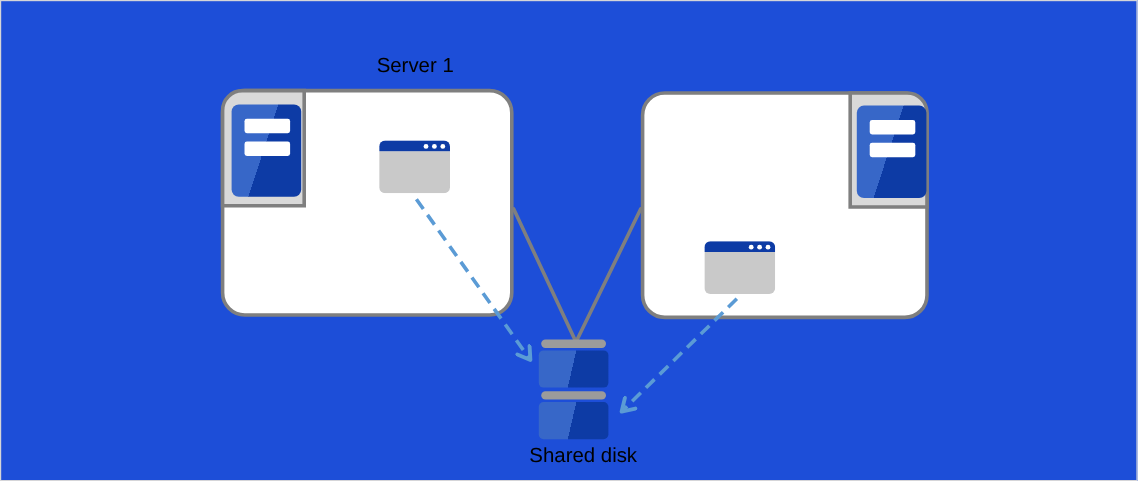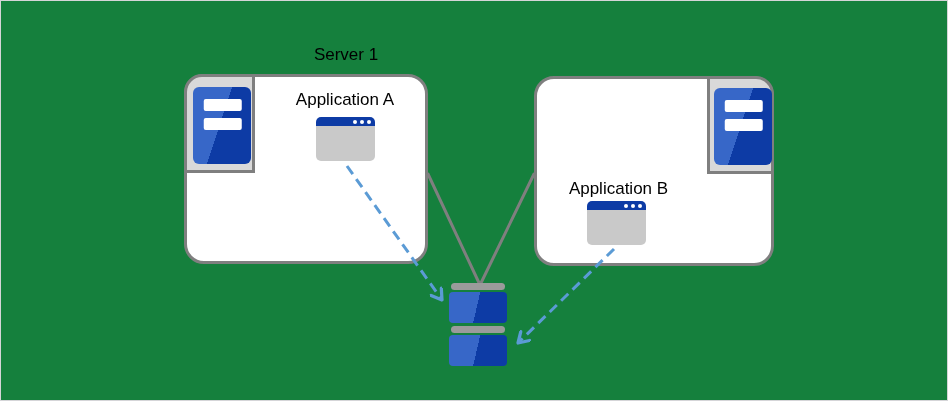--- a/index.html
+++ b/index.html
@@ -1,19 +1,19 @@
 <!DOCTYPE html>
 <html style="--navy: #0d3ba5; --royal_blue: #3767c8; --arrow_blue: #5b9bd5; --line_gray: #7f7f7f; --panel_gray: #d9d9d9; --window_body_gray: #c9c9c9; --disk_bar_gray: #9b9b9b; --frame_gray: #d5d5d8;"><head>
 <meta charset="utf-8">
 <style>
   html,body { margin:0; padding:0; background:#fff; }
   #canvas {
     position: relative;
     width: 948px; height: 401px;
-    background: #15803d;
+    background: #1d4ed8;
     border: 1px solid var(--frame_gray, #d5d5d8);
     box-sizing: border-box;
     font-family: "Liberation Sans", sans-serif;
     overflow: hidden;
   }
   .label {
     position: absolute;
     font-size: 17px;
     color: #000;
     text-align: center;
@@ -86,41 +86,39 @@
 
   <div class="label" style="left:280px; top:44px; width:130px;">Server 1</div>
   <div class="server-box" style="left:183px; top:73px; width:244px; height:190px;"></div>
   <div class="icon-panel" style="left:183px; top:73px; width:71px; height:99px; border-radius:18px 0 0 0;">
     <div class="server-icon" style="left:6px; top:10px; width:58px; height:77px;">
       <div class="server-slot" style="top:12px;"></div>
       <div class="server-slot" style="top:31px;"></div>
     </div>
   </div>
 
-  <div class="label" style="left:283px; top:89px; width:122px;">Application A</div>
   <div class="app-window" style="left:315px; top:116px;">
     <div class="window-titlebar">
       <div class="window-dots">
         <div class="window-dot"></div>
         <div class="window-dot"></div>
         <div class="window-dot"></div>
       </div>
     </div>
     <div class="window-body"></div>
   </div>
 
   <div class="server-box" style="left:533px; top:75px; width:240px; height:190px;"></div>
   <div class="icon-panel" style="left:706px; top:75px; width:67px; height:98px; border-radius:0 18px 0 0;">
     <div class="server-icon" style="left:4px; top:9px; width:58px; height:77px;">
       <div class="server-slot" style="top:12px;"></div>
       <div class="server-slot" style="top:31px;"></div>
     </div>
   </div>
 
-  <div class="label" style="left:555px; top:178px; width:125px;">Application B</div>
   <div class="app-window" style="left:586px; top:200px;">
     <div class="window-titlebar">
       <div class="window-dots">
         <div class="window-dot"></div>
         <div class="window-dot"></div>
         <div class="window-dot"></div>
       </div>
     </div>
     <div class="window-body"></div>
   </div>
@@ -136,14 +134,15 @@
     <line class="dashed-link" x1="346" y1="165" x2="441" y2="299" marker-end="url(#openArrow)"></line>
     <line class="dashed-link" x1="613" y1="248" x2="517" y2="342" marker-end="url(#openArrow)"></line>
   </svg>
 
   <div class="disk-stack">
     <div class="disk-bar"></div>
     <div class="disk-platter"></div>
     <div class="disk-bar"></div>
     <div class="disk-platter"></div>
   </div>
+  <div class="label" style="left:418px; top:369px; width:134px;">Shared disk</div>
 
 </div>
 
 </body></html>

